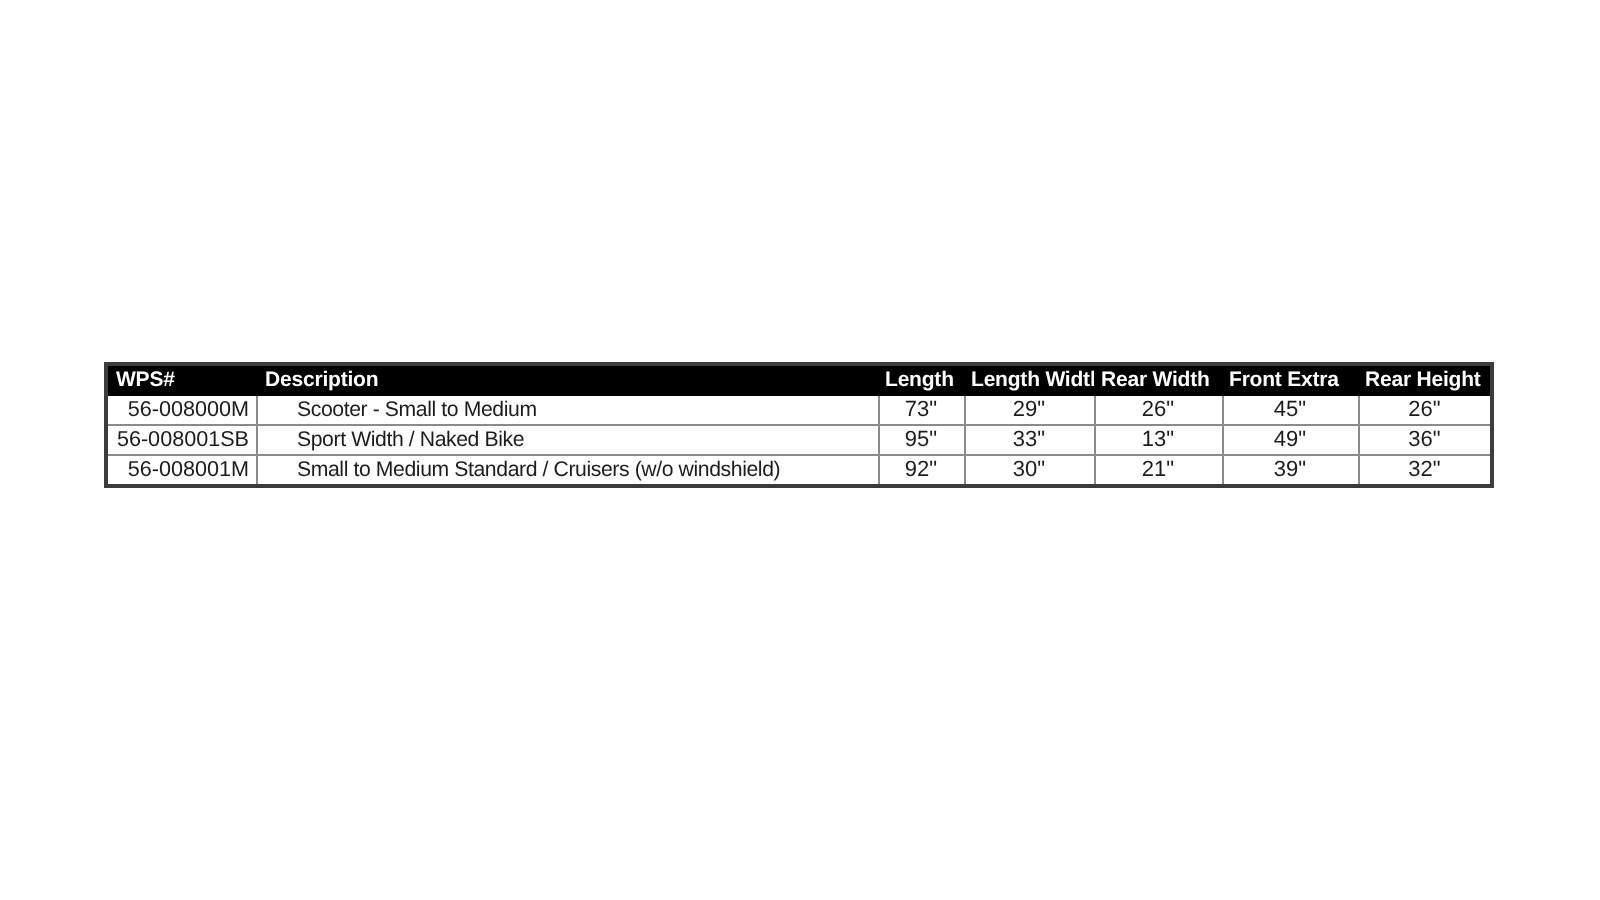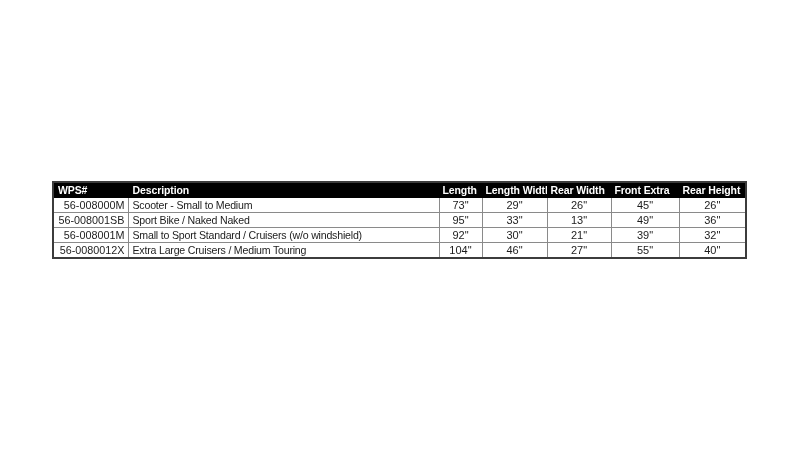--- a/index.html
+++ b/index.html
@@ -62,21 +62,21 @@
   }
   tbody td:nth-child(1) {
     text-align: right;
     font-size: 10.8px;
     padding-left: 4px;
   }
   tbody td:nth-child(2) {
     text-align: left;
     font-size: 10.6px;
     letter-spacing: -0.2px;
-    padding-left: 4px;
+    padding-left: 20px;
   }
 </style>
 </head>
 <body>
 
 <div class="table-wrap">
   <table class="spec-table">
     <colgroup>
       <col class="col-wps">
       <col class="col-desc">
@@ -102,40 +102,31 @@
           <td>56-008000M</td>
           <td>Scooter - Small to Medium</td>
           <td>73"</td>
           <td>29"</td>
           <td>26"</td>
           <td>45"</td>
           <td>26"</td>
         </tr>
         <tr>
           <td>56-008001SB</td>
-          <td>Sport Bike / Naked Naked</td>
+          <td>Sport Width / Naked Bike</td>
           <td>95"</td>
           <td>33"</td>
           <td>13"</td>
           <td>49"</td>
           <td>36"</td>
         </tr>
         <tr>
           <td>56-008001M</td>
-          <td>Small to Sport Standard / Cruisers (w/o windshield)</td>
+          <td>Small to Medium Standard / Cruisers (w/o windshield)</td>
           <td>92"</td>
           <td>30"</td>
           <td>21"</td>
           <td>39"</td>
           <td>32"</td>
         </tr>
-        <tr>
-          <td>56-0080012X</td>
-          <td>Extra Large Cruisers / Medium Touring</td>
-          <td>104"</td>
-          <td>46"</td>
-          <td>27"</td>
-          <td>55"</td>
-          <td>40"</td>
-        </tr>
       </tbody>
   </table>
 </div>
 
 </body></html>

